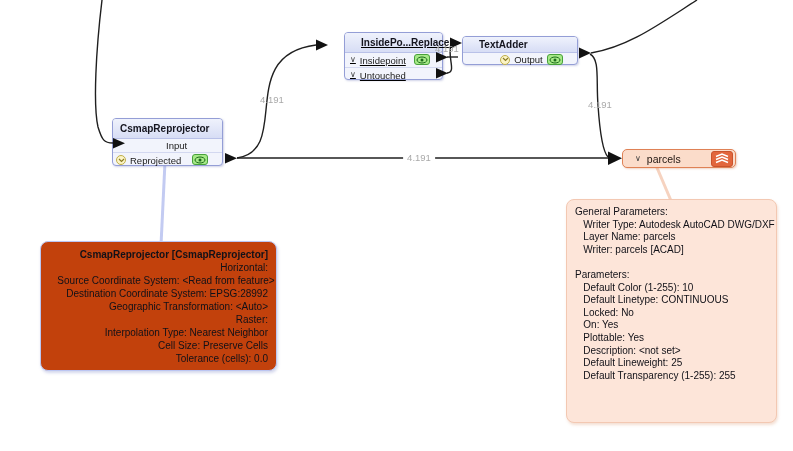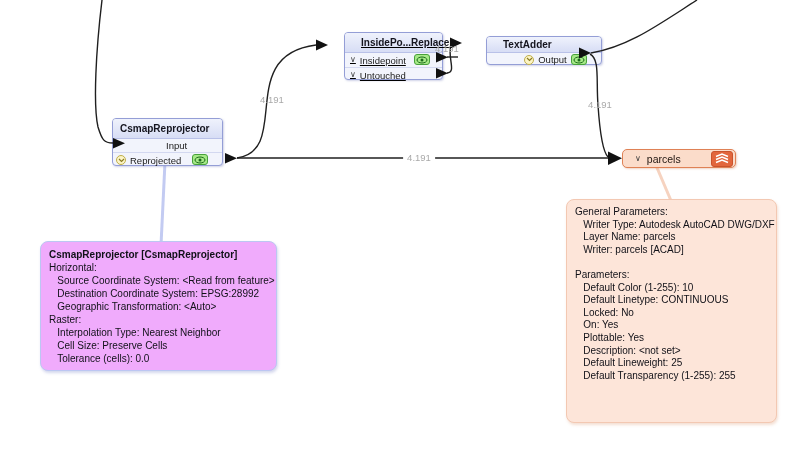--- a/index.html
+++ b/index.html
@@ -35,21 +35,21 @@
   .node.writer{background:#fbdcca;border:1.5px solid #df8155;border-radius:5px;
       box-shadow:1px 1px 2px rgba(210,130,90,.35);display:flex;align-items:center;}
   .writer-label{font-size:10.5px;color:#201510;margin-left:2px;}
   .layers-badge{position:absolute;right:2px;top:1px;width:20px;height:14px;background:#e2663c;
       border:1px solid #c9532c;border-radius:3px;display:flex;align-items:center;justify-content:center;}
 
   
   .tooltip{border-radius:8px;font-size:10px;color:#111118;padding:6px 8px 4px 8px;}
   .tooltip .tt-line{white-space:pre;line-height:13px;}
   .tooltip .tt-title{white-space:pre;line-height:13px;font-weight:bold;}
-  .tooltip.blue{background:#f0abfc;border:1px solid #bcc6f2;box-shadow:1px 2px 3px rgba(130,140,200,.35);}
+  .tooltip.blue{background:#c2410c;border:1px solid #bcc6f2;box-shadow:1px 2px 3px rgba(130,140,200,.35);text-align:right;}
   .tooltip.orange{background:#fde5d9;border:1px solid #f3c8b2;box-shadow:1px 2px 3px rgba(220,150,110,.3);}
   .tooltip.orange .tt-line{line-height:12.6px;}
 </style>
 </head>
 <body>
 
 <div class="canvas">
 
   <svg id="leaders" class="layer" width="793" height="451">
     <line x1="165" y1="162" x2="161" y2="245" stroke="#c3cbf2" stroke-width="3"></line>
@@ -88,21 +88,21 @@
             <circle cx="6" cy="4" r="1.5" fill="#1c6b1c"></circle>
           </svg>
       </span>
     </div>
     <div class="port-row" style="height:14px;">
       <span class="chev">∨</span>
       <span class="port-label">Untouched</span>
     </div>
   </div>
 
-  <div class="node transformer" style="left:462px;top:36px;width:116px;height:29px;margin-left:24px;">
+  <div class="node transformer" style="left:462px;top:36px;width:116px;height:29px;">
     <div class="node-title" style="height:15px;line-height:15px;">TextAdder</div>
     <div class="port-row" style="height:13px;justify-content:center;">
       <span class="yellow-dot">
         <svg width="7" height="5" viewBox="0 0 7 5">
             <polyline points="1,1 3.5,3.5 6,1" fill="none" stroke="#8a7c25" stroke-width="1.2"></polyline>
           </svg>
       </span>
       <span class="port-label">Output</span>
       <span class="eye-badge" style="right:14px;top:1px;">
         <svg width="12" height="8" viewBox="0 0 12 8">

